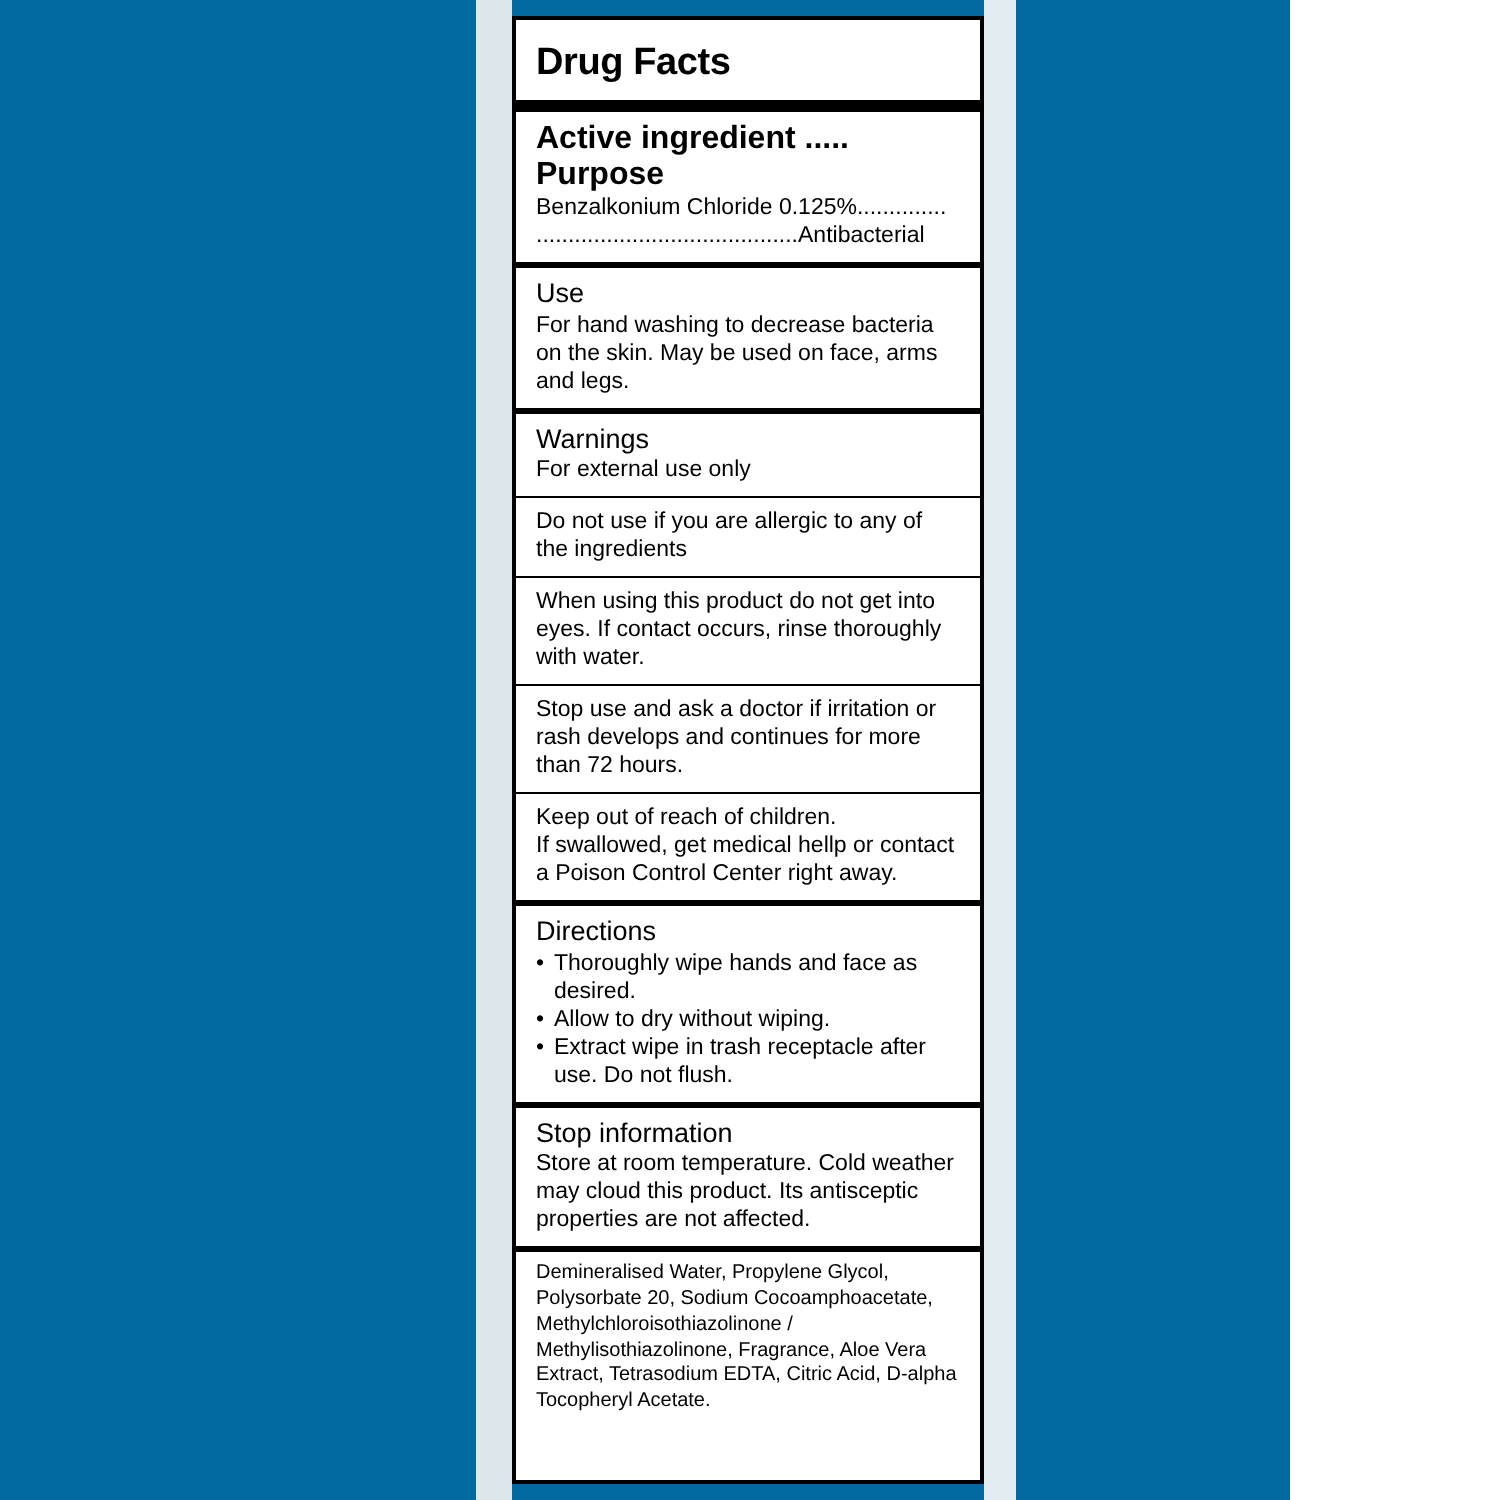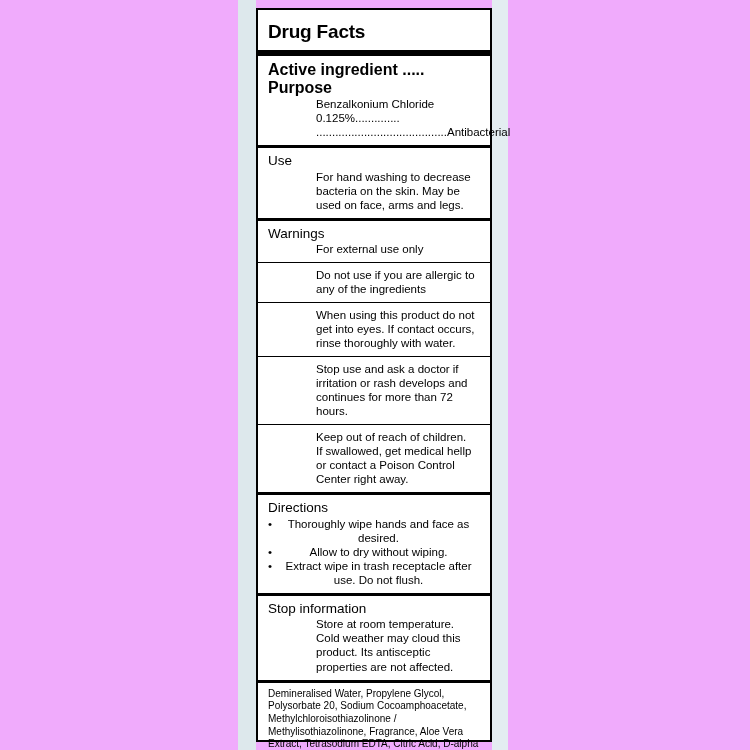--- a/index.html
+++ b/index.html
@@ -6,23 +6,23 @@
     margin: 0;
     padding: 0;
     width: 750px;
     height: 750px;
     background: #ffffff;
     font-family: "Liberation Sans", sans-serif;
   }
 
   #page {
     position: relative;
-    width: 750px;
-    height: 750px;
-    background: #f0abfc;
+    width: 645px;
+    height: 750px;
+    background: #0369a1;
     overflow: hidden;
   }
 
   
   .paper-left {
     position: absolute;
     left: 238px;
     top: 0;
     width: 18px;
     height: 750px;
@@ -81,34 +81,32 @@
     font-weight: normal;
     line-height: 1.15;
     color: #000;
     margin-bottom: 1px;
   }
 
   .p {
     font-size: 11.5px;
     line-height: 1.22;
     color: #000;
-    margin-left: 48px;
   }
 
   .p-small {
     font-size: 10px;
     line-height: 1.27;
     color: #000;
   }
 
   .bullets {
     font-size: 11.5px;
     line-height: 1.22;
     color: #000;
-    text-align: center;
   }
   .bullets .li {
     padding-left: 9px;
     position: relative;
     margin-bottom: 0px;
   }
   .bullets .li::before {
     content: "\2022";
     position: absolute;
     left: 0;

